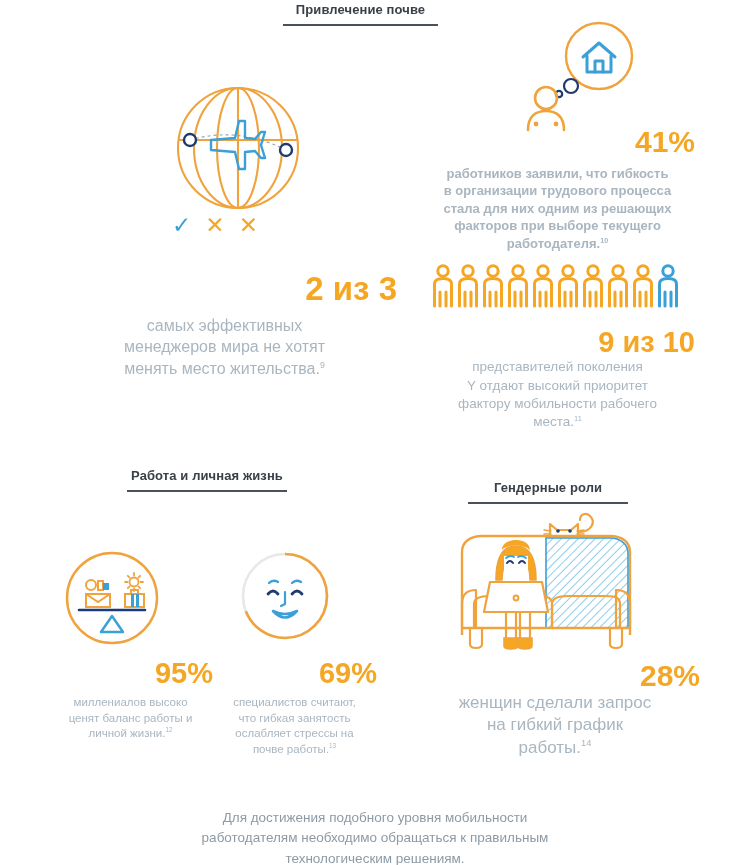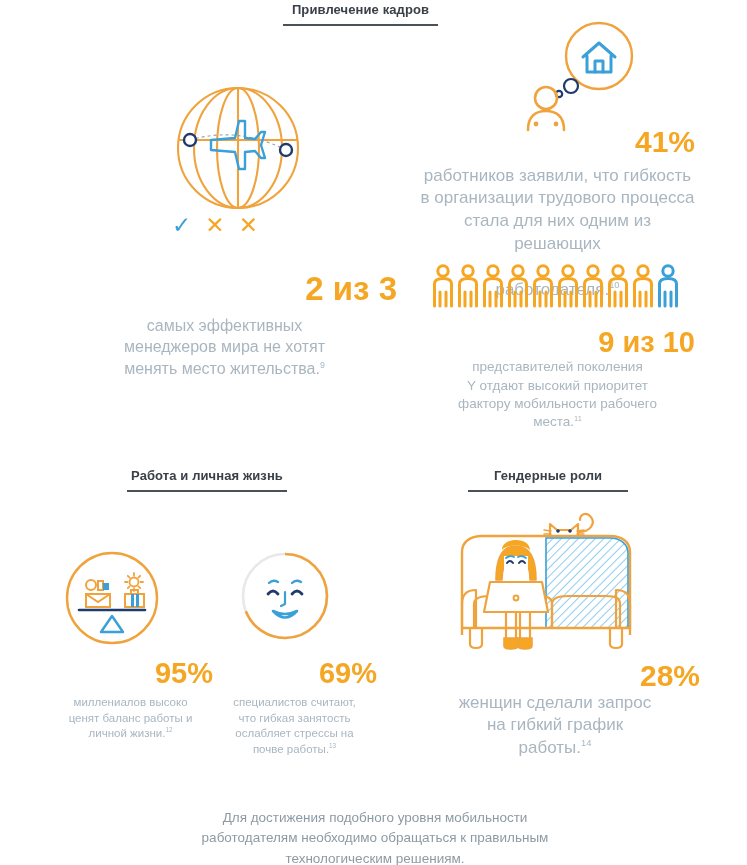--- a/index.html
+++ b/index.html
@@ -28,21 +28,21 @@
   }
   .sec-head .hrule {
     display: block;
     height: 2px;
     background: #4b5158;
     width: 100%;
   }
 
   #head-top   { left: 283px; top: 2px;   width: 155px; }
   #head-work  { left: 127px; top: 468px; width: 160px; }
-  #head-gen   { left: 468px; top: 468px; width: 160px; text-align: center; }
+  #head-gen   { left: 468px; top: 480px; width: 160px; text-align: center; }
 
   
   .stat-num {
     color: #f5a623;
     font-weight: bold;
     text-align: right;
     line-height: 1.05;
   }
   .stat-text {
     color: #a9b6c0;
@@ -52,21 +52,21 @@
   .stat-text sup { font-size: .55em; vertical-align: super; }
 
   
   #blk-2of3 { position: absolute; left: 52px; top: 272px; width: 345px; }
   #blk-2of3 .stat-num  { font-size: 33px; margin-bottom: 8px; }
   #blk-2of3 .stat-text { font-size: 16px; }
 
   
   #blk-41 { position: absolute; left: 420px; top: 126px; width: 275px; }
   #blk-41 .stat-num  { font-size: 30px; margin-bottom: 7px; }
-  #blk-41 .stat-text { font-size: 17px; }
+  #blk-41 .stat-text { font-size: 13px; font-weight: bold; }
 
   
   #blk-9of10 { position: absolute; left: 420px; top: 327px; width: 275px; }
   #blk-9of10 .stat-num  { font-size: 29px; margin-bottom: 1px; }
   #blk-9of10 .stat-text { font-size: 13.5px; }
 
   
   #blk-95 { position: absolute; left: 48px; top: 658px; width: 165px; }
   #blk-95 .stat-num  { font-size: 29px; margin-bottom: 7px; }
   #blk-95 .stat-text { font-size: 11.5px; }
@@ -106,21 +106,21 @@
     font-size: 13.5px;
     line-height: 1.5;
   }
 </style>
 </head>
 <body>
 
 <div class="page">
 
   <div class="sec-head" id="head-top">
-    <span class="htxt">Привлечение кадров</span>
+    <span class="htxt">Привлечение почве</span>
     <span class="hrule"></span>
   </div>
 
   <div class="icon-wrap" id="icon-globe">
     <svg width="180" height="135" viewBox="0 0 180 135">
       <g fill="none" stroke="#F0A33C" stroke-width="2.1">
         <circle cx="88" cy="66" r="60"></circle>
         <ellipse cx="88" cy="66" rx="21" ry="60"></ellipse>
         <ellipse cx="88" cy="66" rx="44" ry="60"></ellipse>
         <line x1="88" y1="6" x2="88" y2="126"></line>
@@ -177,21 +177,21 @@
       <circle cx="36" cy="106" r="2.4" fill="#F0A33C"></circle>
     </svg>
   </div>
 
   <div id="blk-41">
     <div class="stat-num">41%</div>
     <div class="stat-text">
       <span>работников заявили, что гибкость</span><br>
       <span>в организации трудового процесса</span><br>
       <span>стала для них одним из решающих</span><br>
-      <br>
+      <span>факторов при выборе текущего</span><br>
       <span>работодателя.</span><sup>10</sup>
     </div>
   </div>
 
   <div class="icon-wrap" id="icon-people">
     <svg width="248" height="48" viewBox="0 0 248 48">
       <defs>
         <g id="person-glyph">
           <circle cx="11" cy="7" r="5.2" fill="none" stroke-width="3"></circle>
           <path d="M2.5 42 L2.5 20 C2.5 16 6 14.5 11 14.5 C16 14.5 19.5 16 19.5 20 L19.5 42" fill="none" stroke-width="3" stroke-linecap="round"></path>

